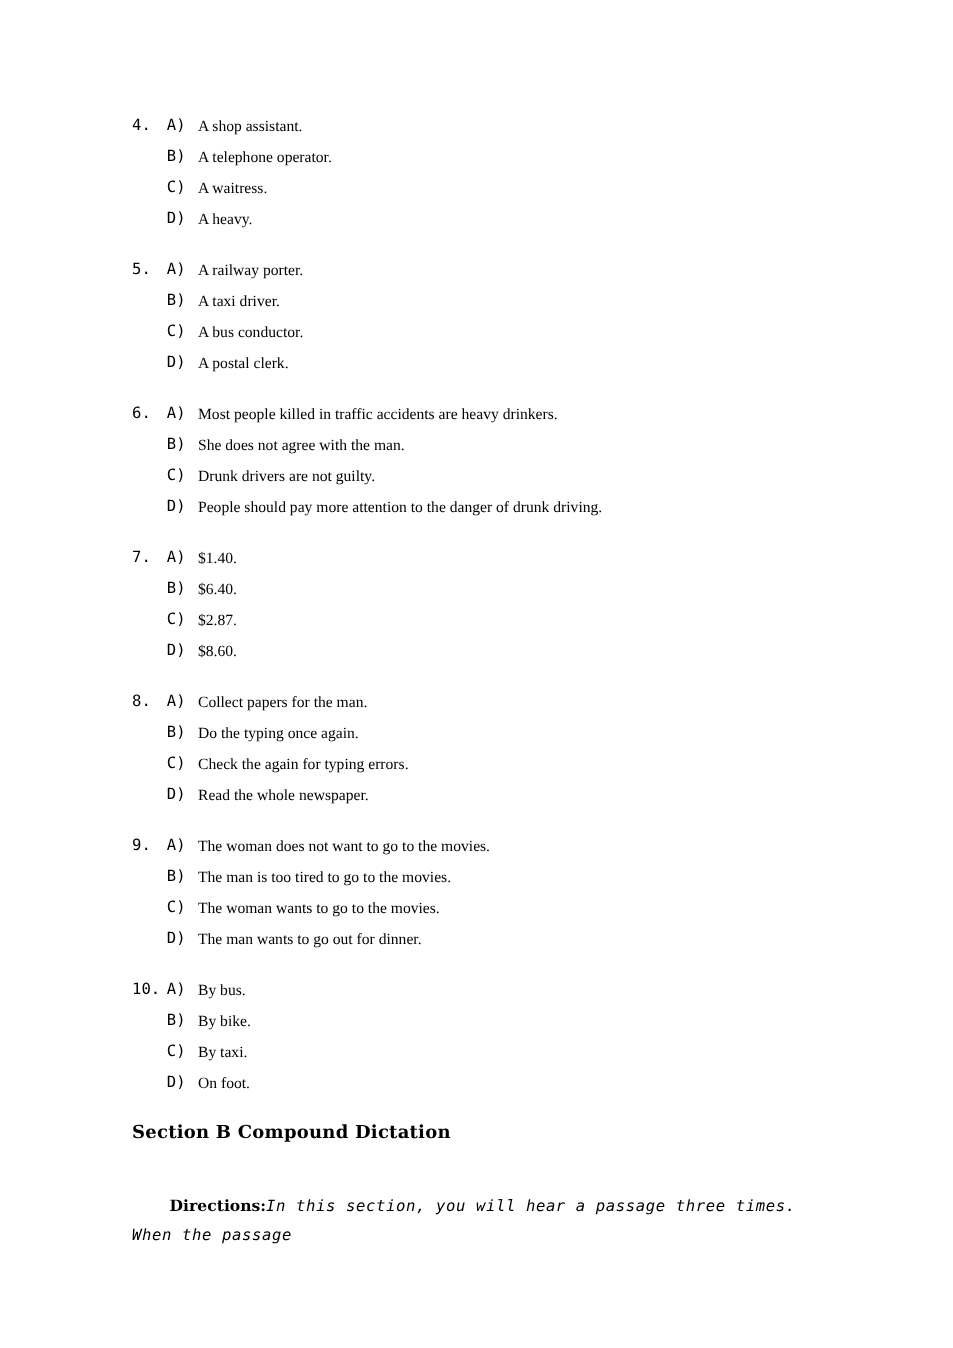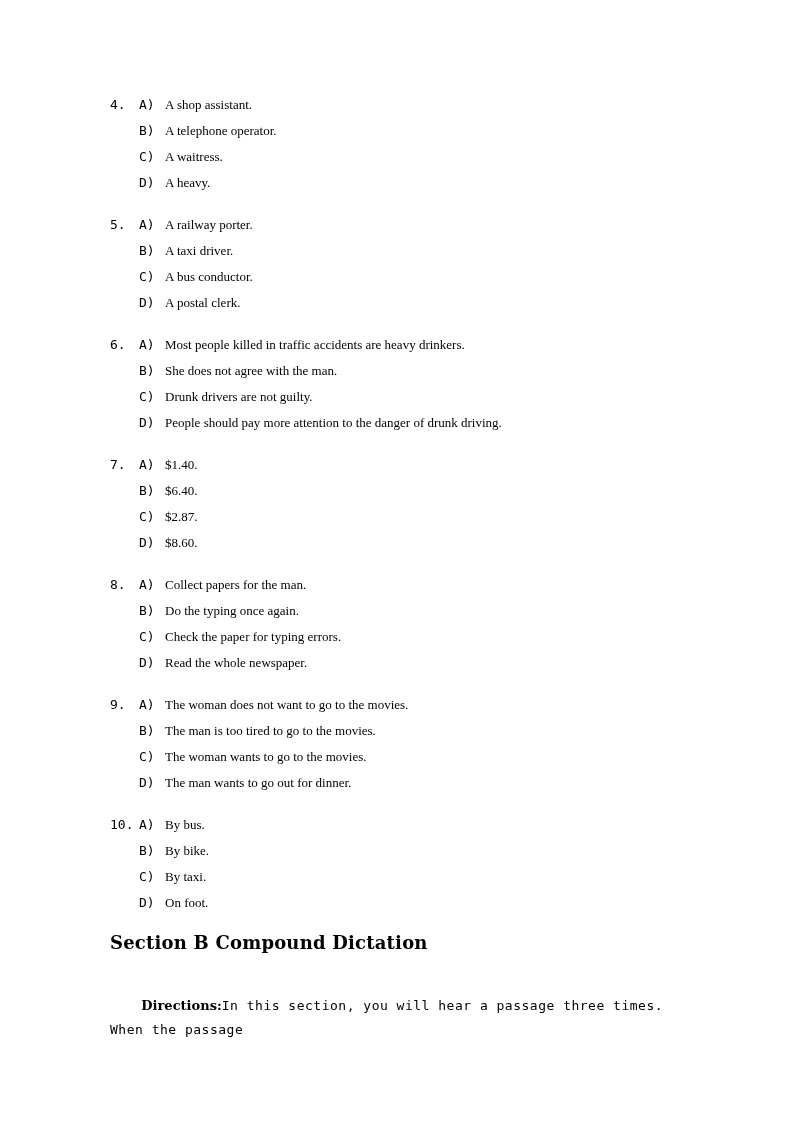--- a/index.html
+++ b/index.html
@@ -51,36 +51,37 @@
   .q-opt-text {
     flex: 1 1 auto;
     font-family: Liberation Serif, serif;
   }
   .q-row.indented .q-num {
     visibility: hidden;
   }
   .section-head {
     font-family: "DejaVu Serif", serif;
     font-weight: bold;
-    font-size: 18px;
+    font-size: 15px;
     line-height: 22px;
     margin: 10px 0 0 0;
     letter-spacing: 0.2px;
   }
   .directions {
     font-size: 13px;
     line-height: 24px;
     margin: 16px 0 0 0;
     white-space: pre-wrap;
   }
   .directions .dir-label {
     font-family: "DejaVu Serif", serif;
     font-weight: bold;
   }
   .directions .dir-text {
+    font-style: italic;
     letter-spacing: 0.5px;
     text-align: right;
   }
 </style>
 </head>
 <body>
 
 <div class="page">
 
 
@@ -105,21 +106,21 @@
       </div>
       <div class="q-block">
         <div class="q-row"><span class="q-num">7.</span><span class="q-opt-letter">A)</span><span class="q-opt-text">$1.40.</span></div>
         <div class="q-row indented"><span class="q-num">7.</span><span class="q-opt-letter">B)</span><span class="q-opt-text">$6.40.</span></div>
         <div class="q-row indented"><span class="q-num">7.</span><span class="q-opt-letter">C)</span><span class="q-opt-text">$2.87.</span></div>
         <div class="q-row indented"><span class="q-num">7.</span><span class="q-opt-letter">D)</span><span class="q-opt-text">$8.60.</span></div>
       </div>
       <div class="q-block">
         <div class="q-row"><span class="q-num">8.</span><span class="q-opt-letter">A)</span><span class="q-opt-text">Collect papers for the man.</span></div>
         <div class="q-row indented"><span class="q-num">8.</span><span class="q-opt-letter">B)</span><span class="q-opt-text">Do the typing once again.</span></div>
-        <div class="q-row indented"><span class="q-num">8.</span><span class="q-opt-letter">C)</span><span class="q-opt-text">Check the paper for typing errors.</span></div>
+        <div class="q-row indented"><span class="q-num">8.</span><span class="q-opt-letter">C)</span><span class="q-opt-text">Check the again for typing errors.</span></div>
         <div class="q-row indented"><span class="q-num">8.</span><span class="q-opt-letter">D)</span><span class="q-opt-text">Read the whole newspaper.</span></div>
       </div>
       <div class="q-block">
         <div class="q-row"><span class="q-num">9.</span><span class="q-opt-letter">A)</span><span class="q-opt-text">The woman does not want to go to the movies.</span></div>
         <div class="q-row indented"><span class="q-num">9.</span><span class="q-opt-letter">B)</span><span class="q-opt-text">The man is too tired to go to the movies.</span></div>
         <div class="q-row indented"><span class="q-num">9.</span><span class="q-opt-letter">C)</span><span class="q-opt-text">The woman wants to go to the movies.</span></div>
         <div class="q-row indented"><span class="q-num">9.</span><span class="q-opt-letter">D)</span><span class="q-opt-text">The man wants to go out for dinner.</span></div>
       </div>
       <div class="q-block">
         <div class="q-row"><span class="q-num">10.</span><span class="q-opt-letter">A)</span><span class="q-opt-text">By bus.</span></div>

